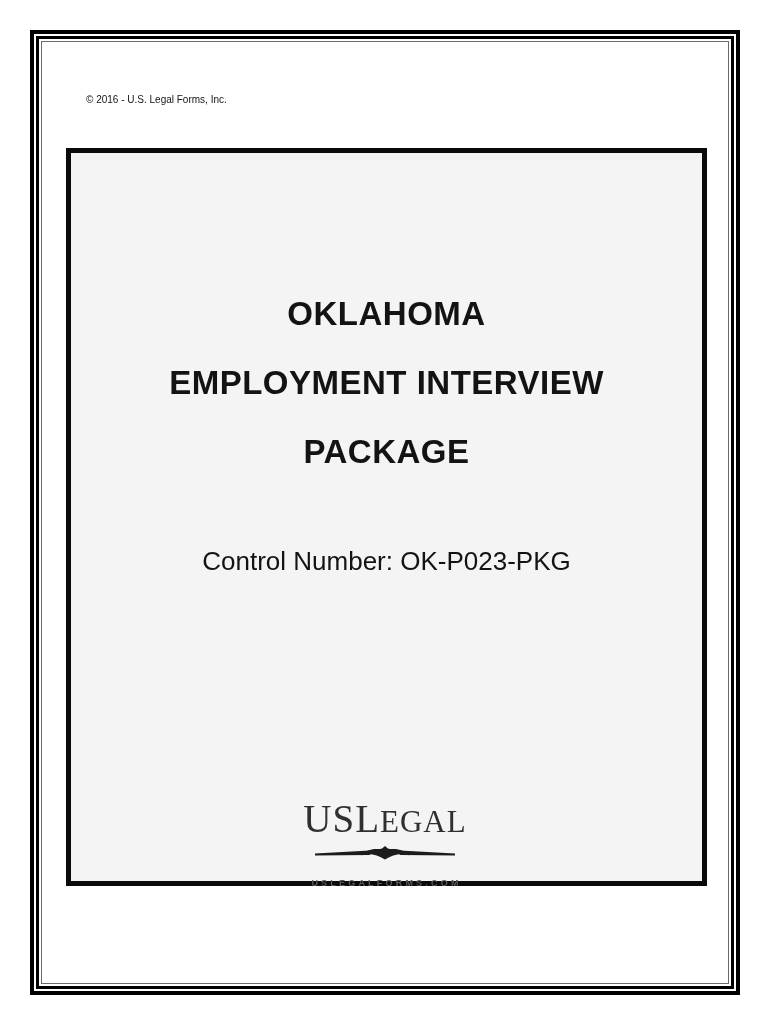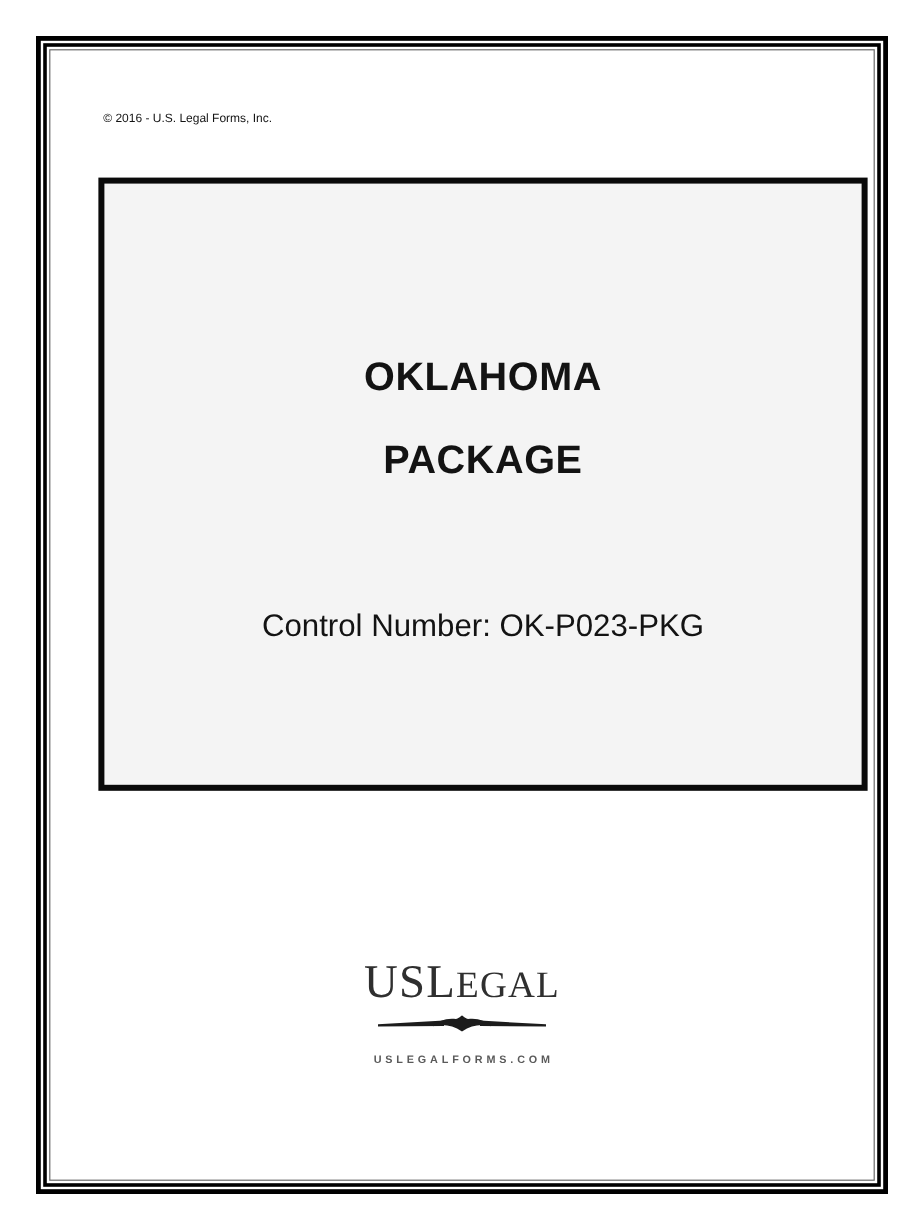--- a/index.html
+++ b/index.html
@@ -46,40 +46,40 @@
     position: absolute;
     left: 86px;
     top: 92px;
     font-size: 10px;
     line-height: 16px;
     color: var(--title-text, #1a1a1a);
   }
   
   .title-box {
     position: absolute;
-    left: 82px;
+    left: 66px;
     top: 148px;
     width: 641px;
-    height: 511px;
+    height: 738px;
     box-sizing: border-box;
     background: var(--box-bg, #f4f4f4);
     border: 5px solid var(--box-border, #0a0a0a);
     text-align: center;
   }
   .title-line {
     font-weight: bold;
     font-size: 33px;
     line-height: 33px;
     letter-spacing: 0.5px;
     color: var(--title-text, #111111);
   }
   .title-line.first { margin-top: 144px; }
   .title-line.next  { margin-top: 36px; }
   .control-number {
-    margin-top: 109px;
+    margin-top: 80px;
     font-size: 26px;
     line-height: 26px;
     color: var(--title-text, #1a1a1a);
   }
   
   .logo {
     position: absolute;
     top: 800px;
     left: 0;
     width: 770px;
@@ -113,20 +113,21 @@
   <div class="frame-outer">
     <div class="frame-mid">
       <div class="frame-inner"></div>
     </div>
   </div>
 
   <div class="copyright">© 2016 - U.S. Legal Forms, Inc.</div>
 
   <div class="title-box">
     <div class="title-line first">OKLAHOMA</div>
+    <div class="title-line next">EMPLOYMENT INTERVIEW</div>
     <div class="title-line next">PACKAGE</div>
     <div class="control-number">Control Number: OK-P023-PKG</div>
   </div>
 
   <div class="logo">
     <div class="wordmark">
       <span class="wm-big">US</span><span class="wm-big">L</span><span class="wm-small">EGAL</span>
     </div>
     <div class="eagle-row">
       <svg width="142" height="14" viewBox="0 0 142 14" aria-hidden="true">

